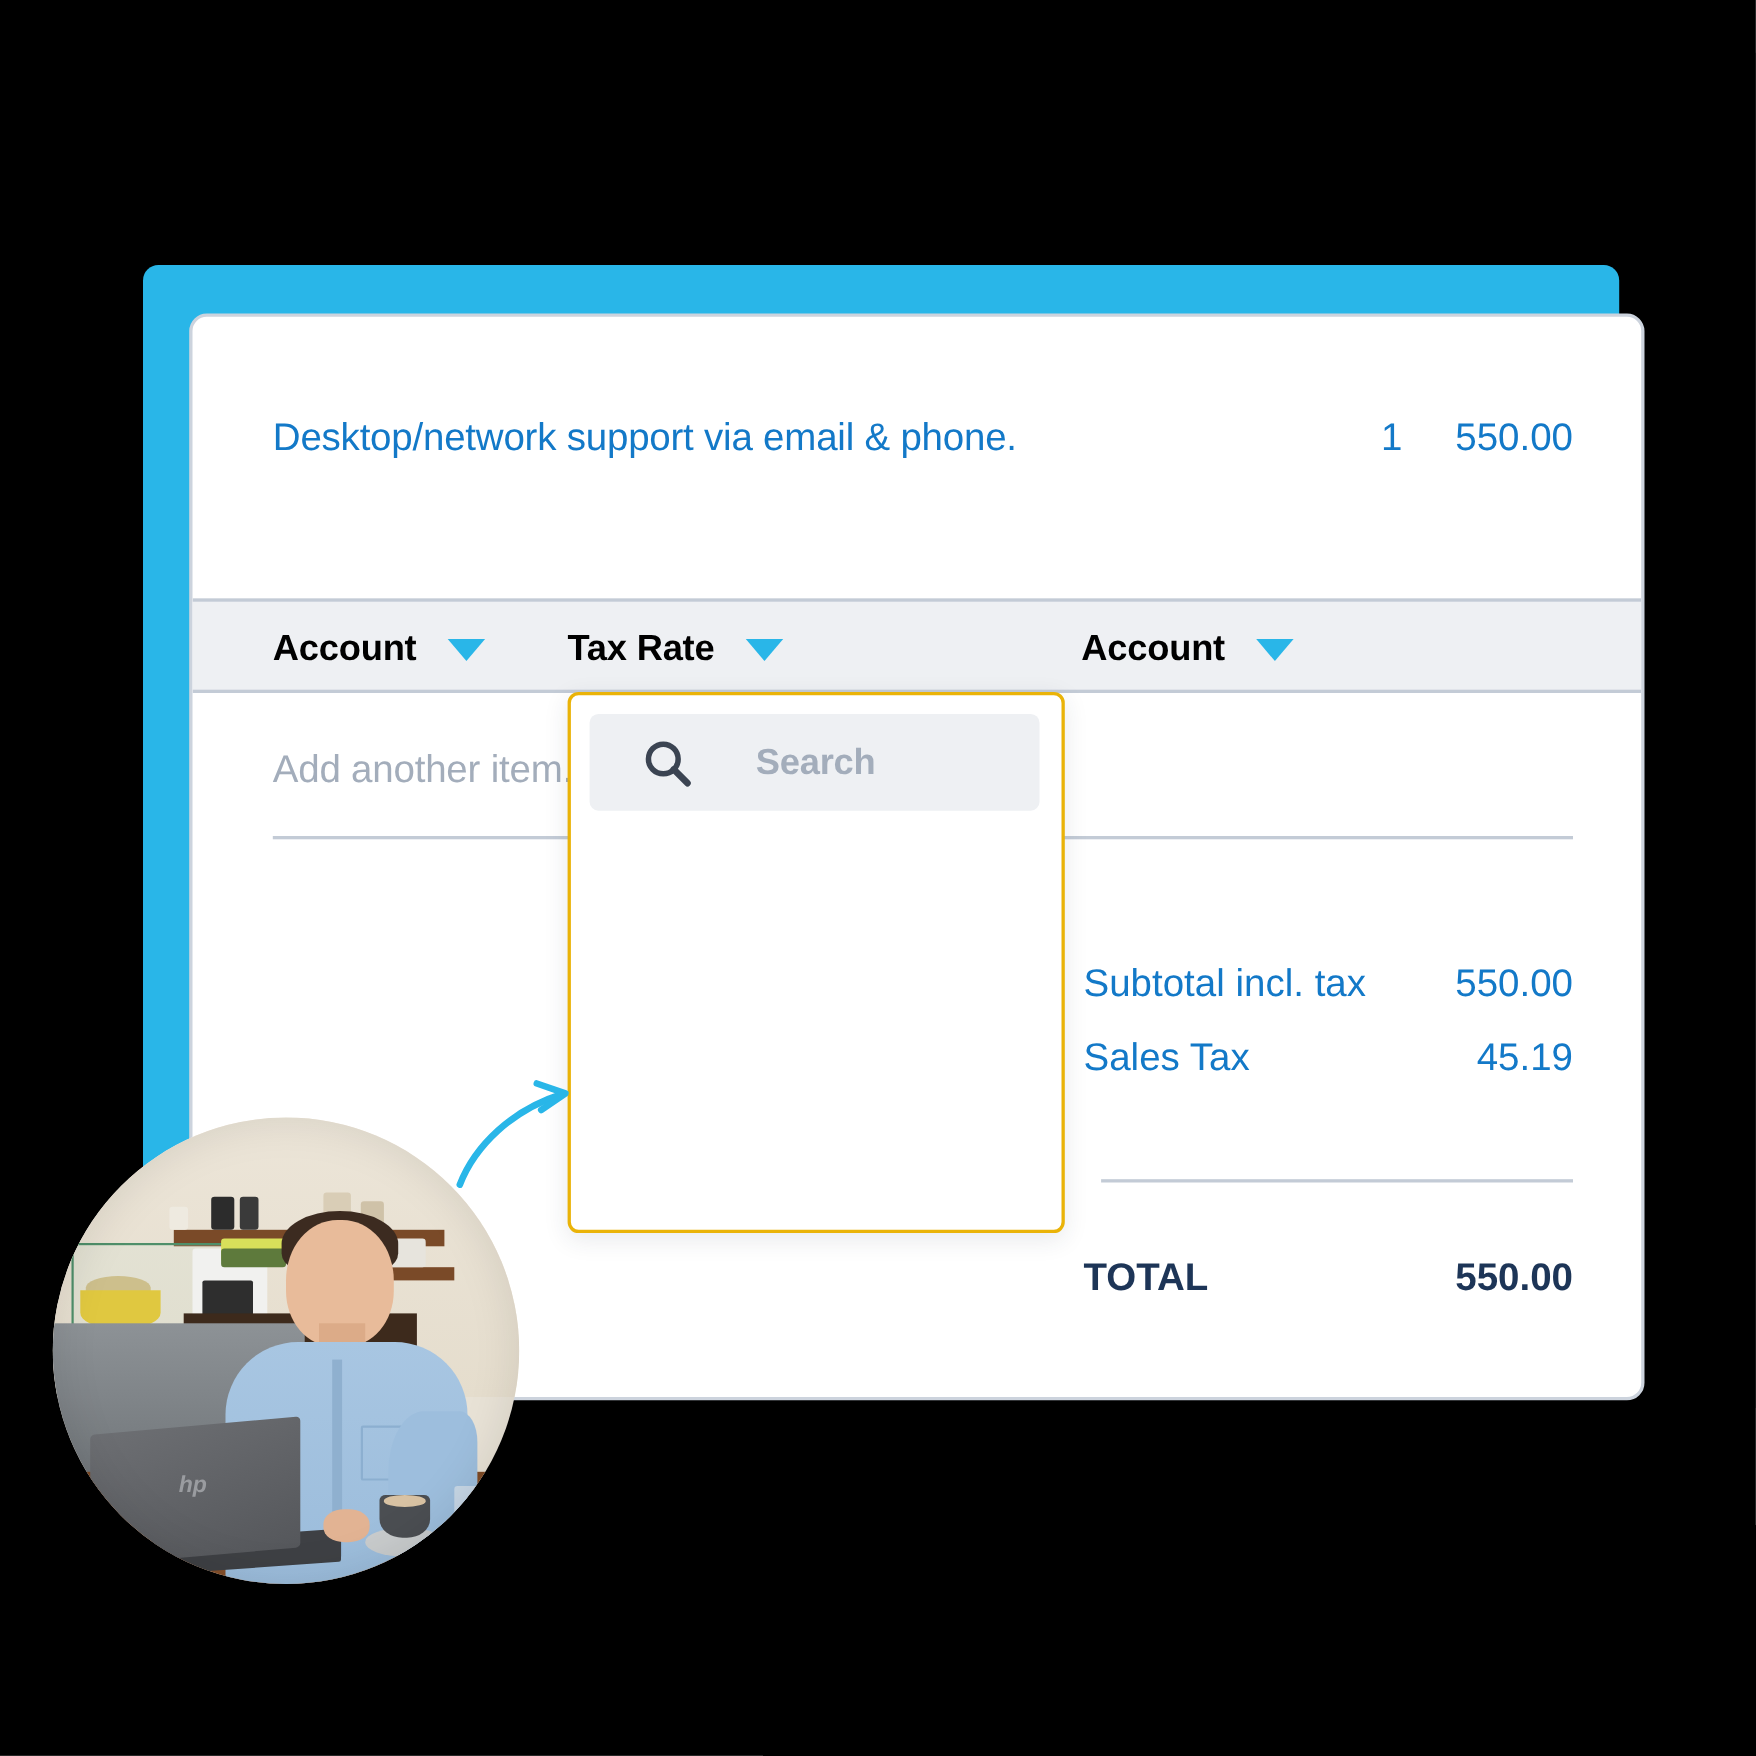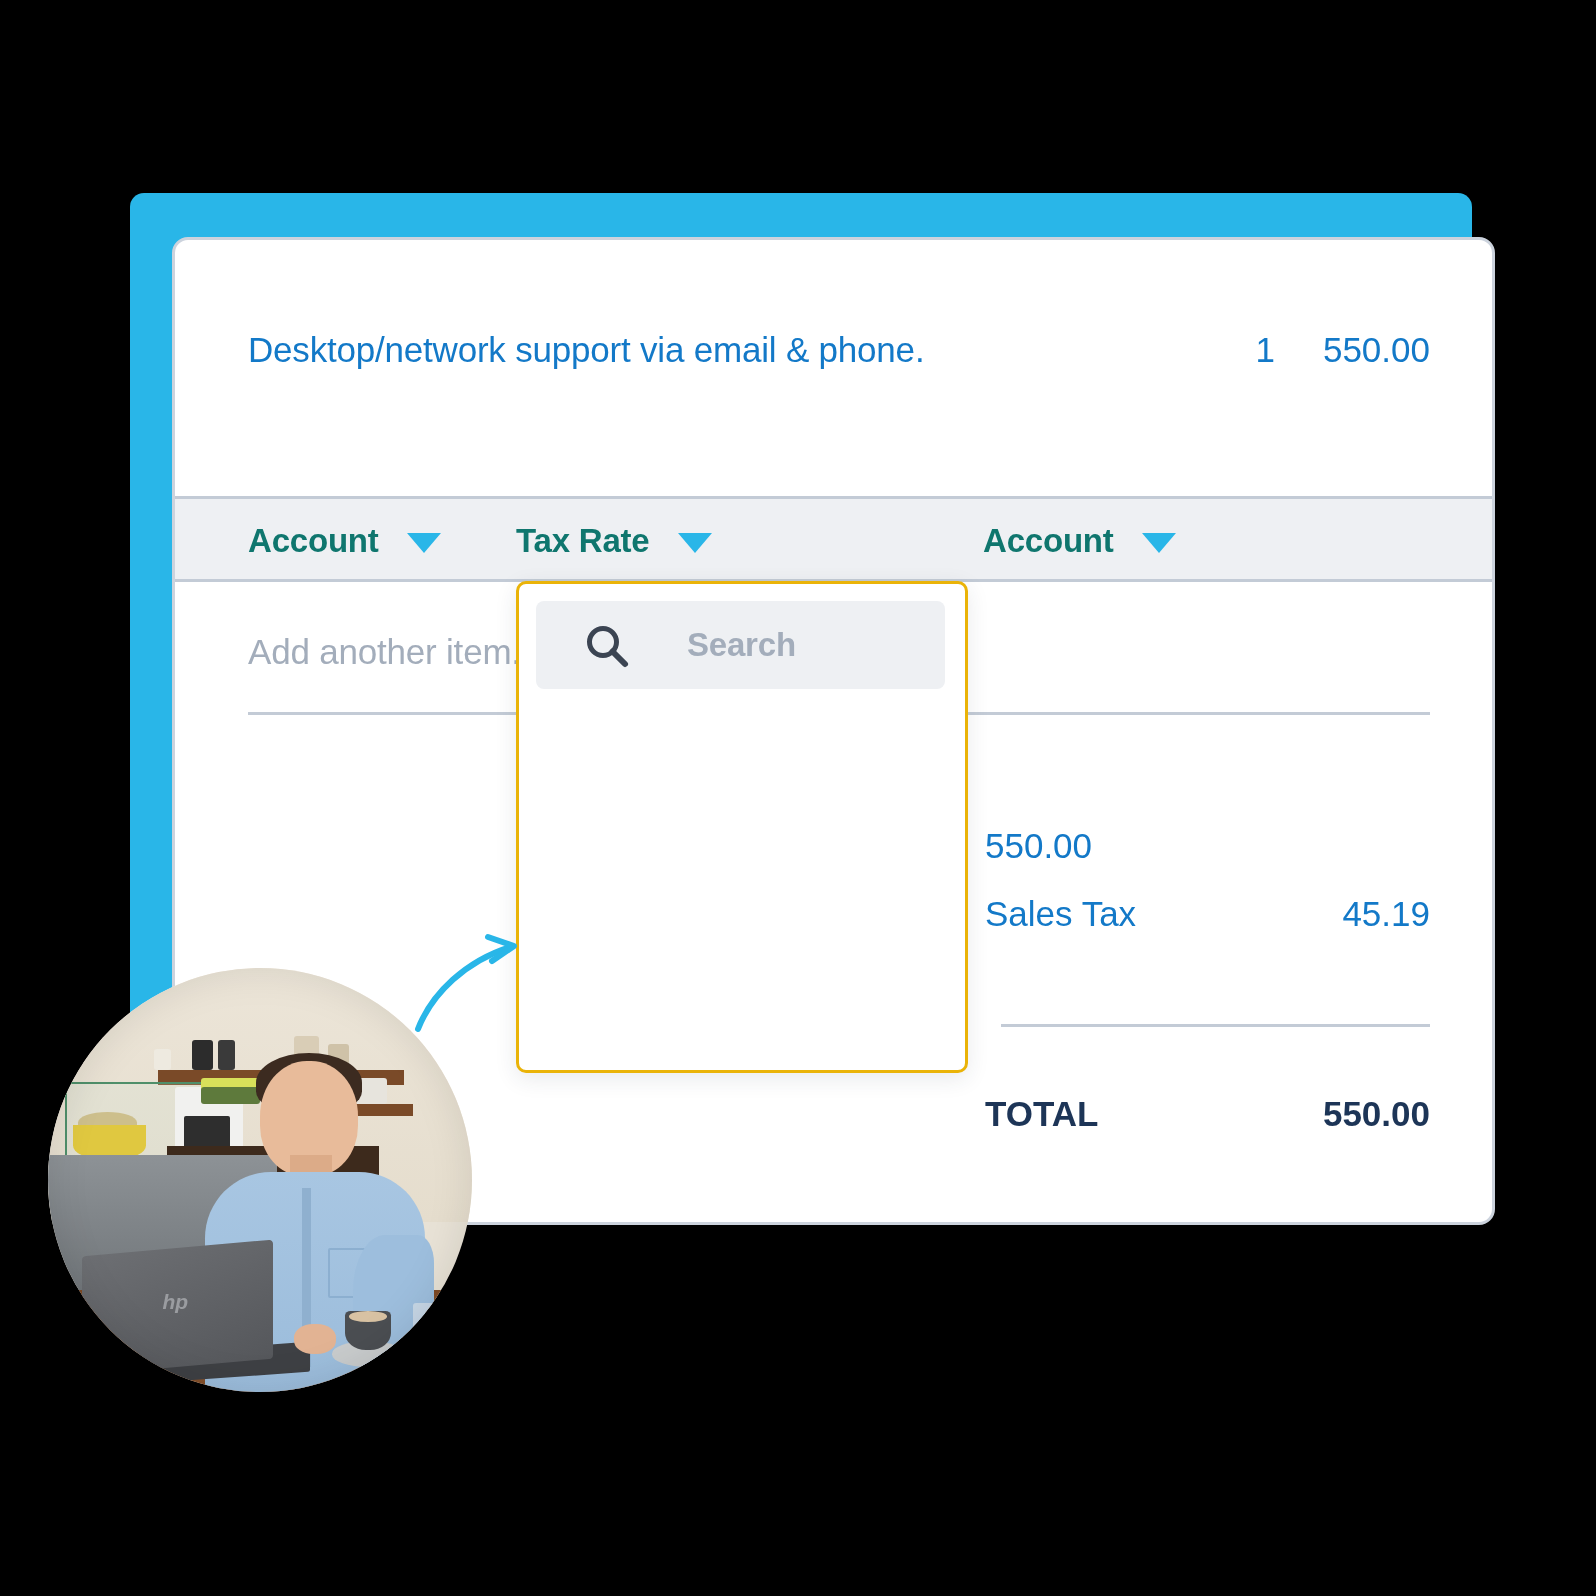--- a/index.html
+++ b/index.html
@@ -13,20 +13,21 @@
     overflow: hidden;
     font-family: "Liberation Sans", sans-serif;
     -webkit-font-smoothing: antialiased;
   }
 
   #stage {
     position: relative;
     width: 1596px;
     height: 1232px;
     background: #000000;
+    margin-top: 48px;
   }
 
   
   .accent-panel {
     position: absolute;
     left: 130px;
     top: 193px;
     width: 1342px;
     height: 1000px;
     background: #29b6e8;
@@ -95,21 +96,21 @@
     border-top: 3px solid #c3cbd6;
     border-bottom: 3px solid #c3cbd6;
     box-sizing: border-box;
   }
   .col-h {
     position: absolute;
     top: 23px;
     display: flex;
     align-items: center;
     gap: 28px;
-    color: #0f766e;
+    color: #000000;
     font-size: 33px;
     font-weight: bold;
     letter-spacing: -0.2px;
   }
   .col-h.c-account { left: 73px; }
   .col-h.c-taxrate { left: 341px; }
   .col-h.c-region  { left: 808px; }
 
   .caret {
     display: inline-block;
@@ -410,20 +411,21 @@
       </div>
     </div>
 
     <div class="card-body">
 
       <div class="add-item">Add another item...</div>
 
       <div class="rule rule-items"></div>
 
       <div class="totals-row tr-subtotal">
+        <span>Subtotal incl. tax</span>
         <span>550.00</span>
       </div>
 
       <div class="totals-row tr-tax">
         <span>Sales Tax</span>
         <span>45.19</span>
       </div>
 
       <div class="rule rule-total"></div>
 

